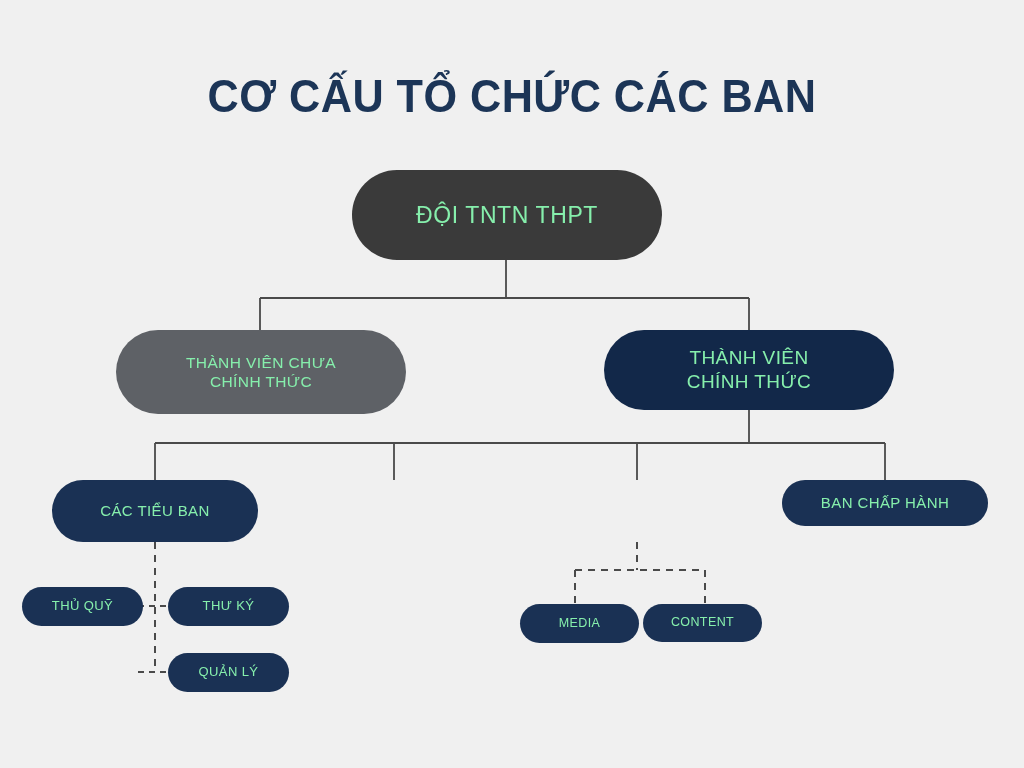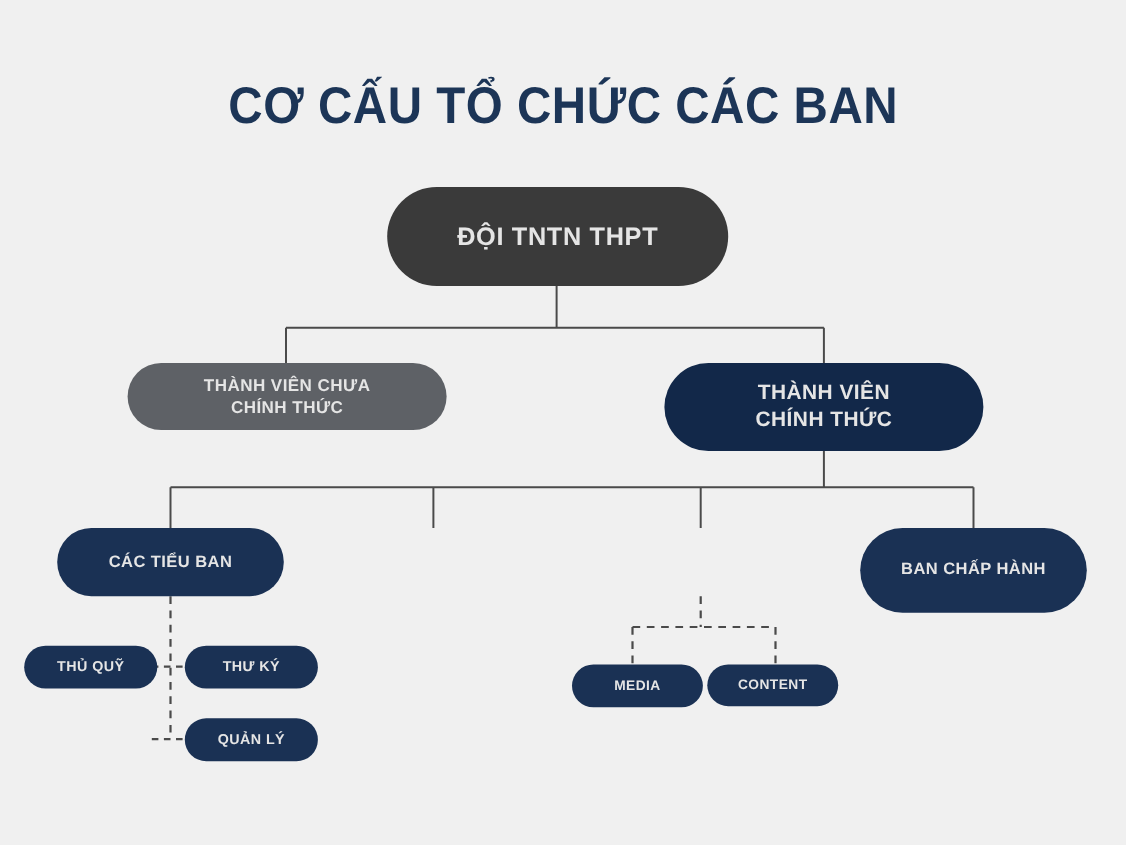--- a/index.html
+++ b/index.html
@@ -47,22 +47,22 @@
     transform: scaleX(0.92);
     white-space: nowrap;
   }
   .node {
     position: absolute;
     box-sizing: border-box;
     display: flex;
     align-items: center;
     justify-content: center;
     text-align: center;
-    color: #e5e5e5;
-    font-weight: bold;
+    color: #86efac;
+    font-weight: normal;
     line-height: 1.25;
     border-radius: 999px;
     padding: 2px 10px;
     letter-spacing: 0.4px;
   }
   .node-root {
     background: #3a3a3a;
     font-size: 23px;
     letter-spacing: 0.6px;
   }
@@ -108,39 +108,39 @@
   </svg>
 
   <div class="node-layer">
 
     <div class="node node-root" style="left:352px; top:170px; width:310px; height:90px;">
       <div>
         <span>ĐỘI TNTN THPT</span><br>
       </div>
     </div>
 
-    <div class="node node-gray" style="left:116px; top:330px; width:290px; height:61px;">
+    <div class="node node-gray" style="left:116px; top:330px; width:290px; height:84px;">
       <div>
         <span>THÀNH VIÊN CHƯA</span><br>
         <span>CHÍNH THỨC</span>
       </div>
     </div>
 
     <div class="node node-navy" style="left:604px; top:330px; width:290px; height:80px;">
       <div>
         <span>THÀNH VIÊN</span><br>
         <span>CHÍNH THỨC</span>
       </div>
     </div>
 
     <div class="node node-dept" style="left:52px; top:480px; width:206px; height:62px;">CÁC TIỂU BAN</div>
 
 
 
-    <div class="node node-dept" style="left:782px; top:480px; width:206px; height:77px;">BAN CHẤP HÀNH</div>
+    <div class="node node-dept" style="left:782px; top:480px; width:206px; height:46px;">BAN CHẤP HÀNH</div>
 
     <div class="node node-leaf" style="left:22px; top:587px; width:121px; height:39px;">THỦ QUỸ</div>
 
     <div class="node node-leaf" style="left:168px; top:587px; width:121px; height:39px;">THƯ KÝ</div>
 
 
     <div class="node node-leaf" style="left:168px; top:653px; width:121px; height:39px;">QUẢN LÝ</div>
 
     <div class="node node-sub" style="left:520px; top:604px; width:119px; height:39px;">MEDIA</div>
 

